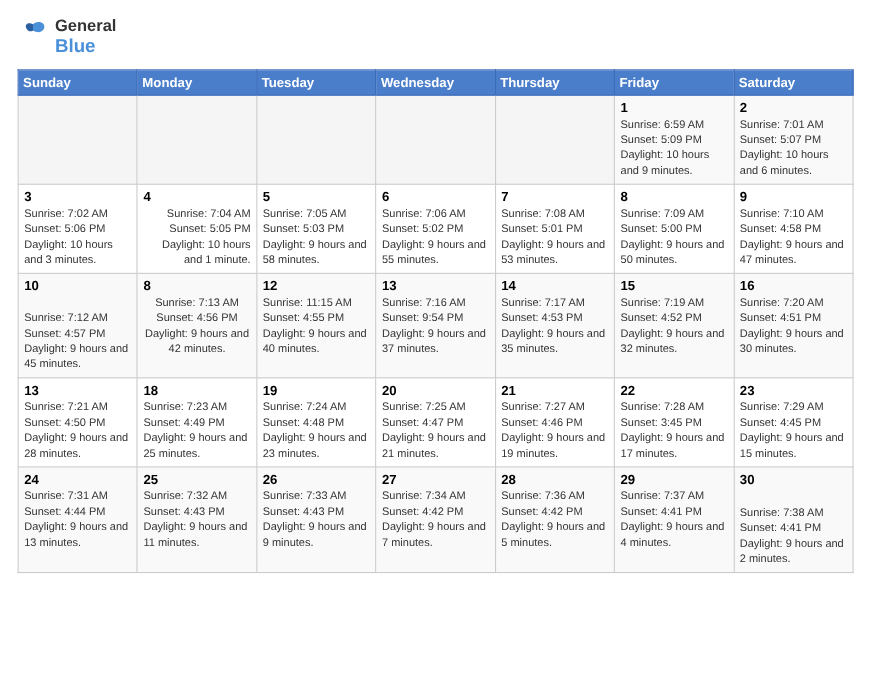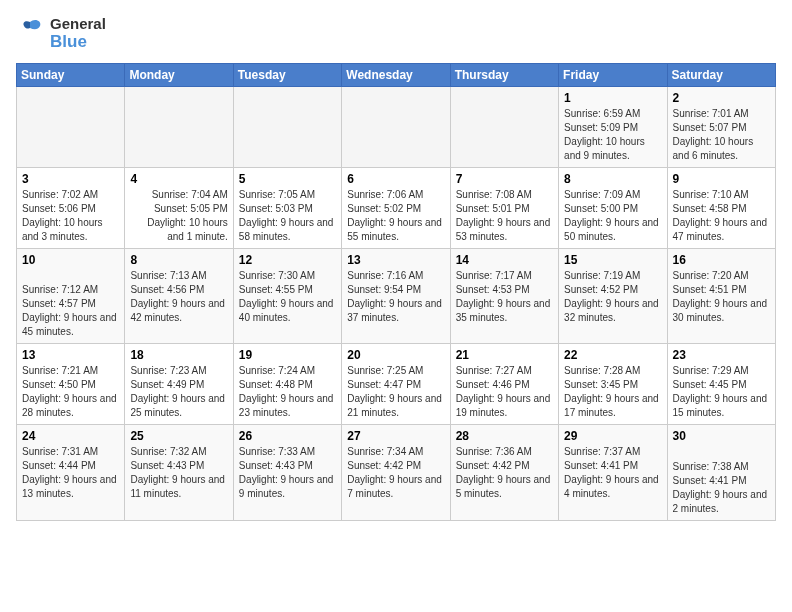--- a/index.html
+++ b/index.html
@@ -173,27 +173,27 @@
       </tr>
       <tr>
         <td>
           <span class="day-num">10</span>
           <div class="day-info" style="white-space: pre-line; margin-top: 16px;">Sunrise: 7:12 AM
 Sunset: 4:57 PM
 Daylight: 9 hours and 45 minutes.</div>
         </td>
         <td>
           <span class="day-num">8</span>
-          <div class="day-info" style="white-space: pre-line;">Sunrise: 7:13 AM
+          <div class="day-info" style="white-space: pre-line; text-align: center;">Sunrise: 7:13 AM
 Sunset: 4:56 PM
 Daylight: 9 hours and 42 minutes.</div>
         </td>
         <td>
           <span class="day-num">12</span>
-          <div class="day-info" style="white-space: pre-line;">Sunrise: 7:30 AM
+          <div class="day-info" style="white-space: pre-line;">Sunrise: 11:15 AM
 Sunset: 4:55 PM
 Daylight: 9 hours and 40 minutes.</div>
         </td>
         <td>
           <span class="day-num">13</span>
           <div class="day-info" style="white-space: pre-line;">Sunrise: 7:16 AM
 Sunset: 9:54 PM
 Daylight: 9 hours and 37 minutes.</div>
         </td>
         <td>

